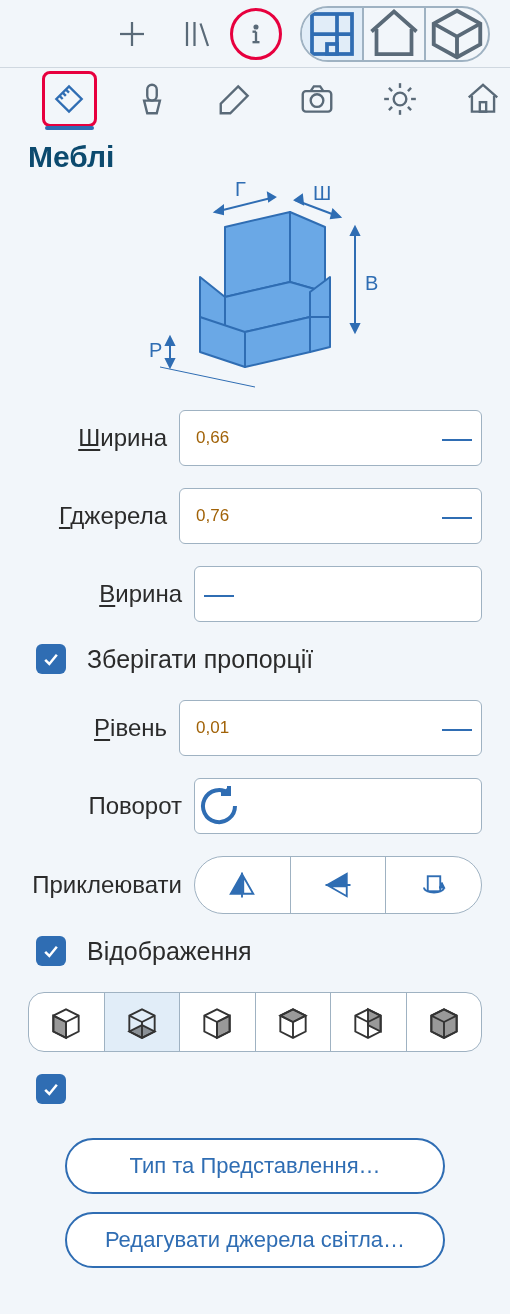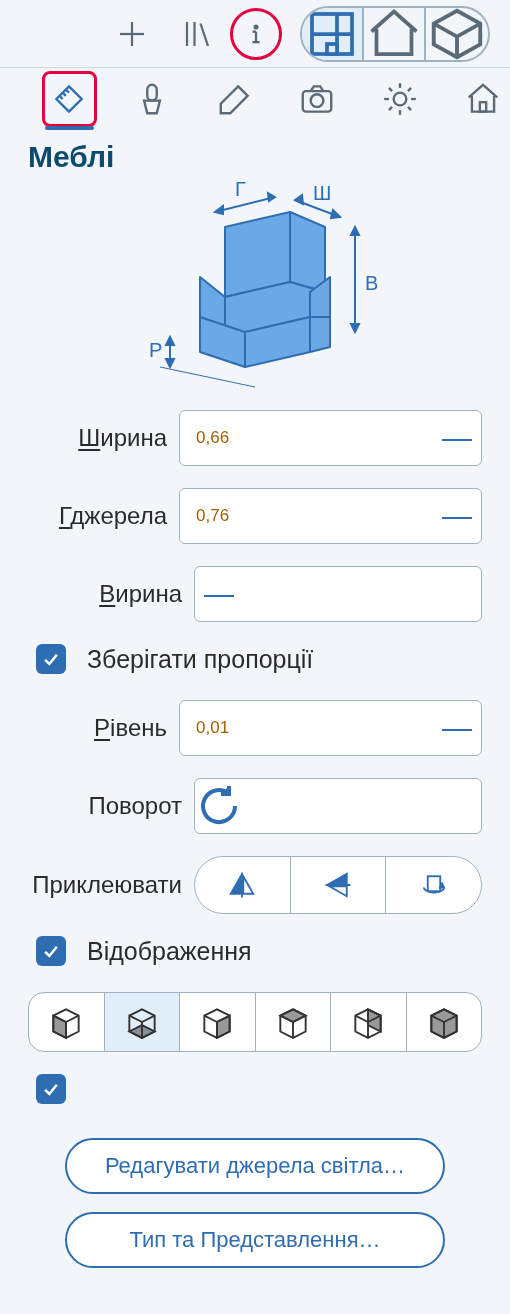--- a/index.html
+++ b/index.html
@@ -344,16 +344,16 @@
 
   <div class="chkrow">
     <div class="chk">
         <svg viewBox="0 0 24 24" fill="none" stroke="currentColor" stroke-width="3">
           <polyline points="5,13 10,18 19,7"></polyline>
         </svg>
       </div>
   </div>
 
   <div style="height:8px"></div>
+  <div class="bigbtn">Тип та Представлення…</div>
   <div class="bigbtn">Редагувати джерела світла…</div>
-  <div class="bigbtn">Тип та Представлення…</div>
 
 </div>
 
 </body></html>

